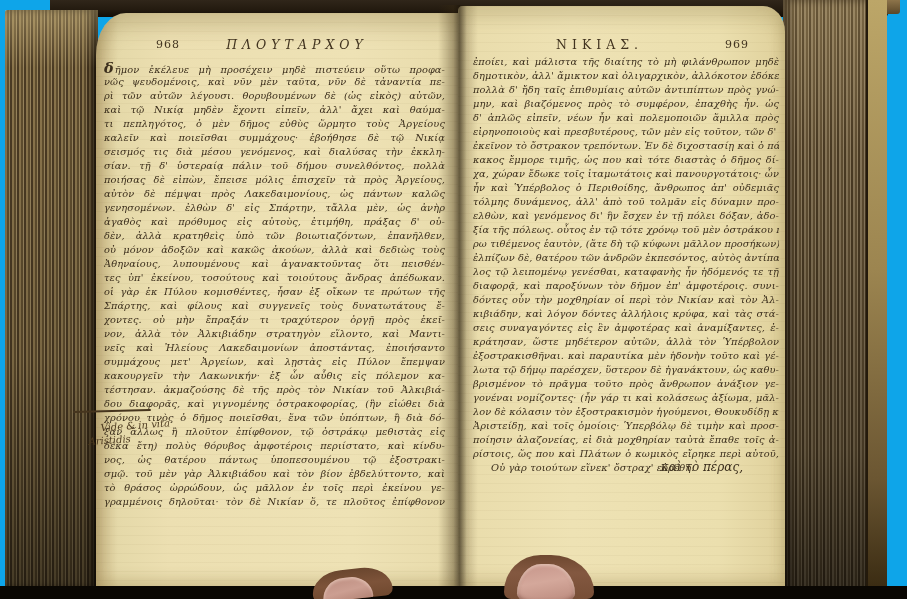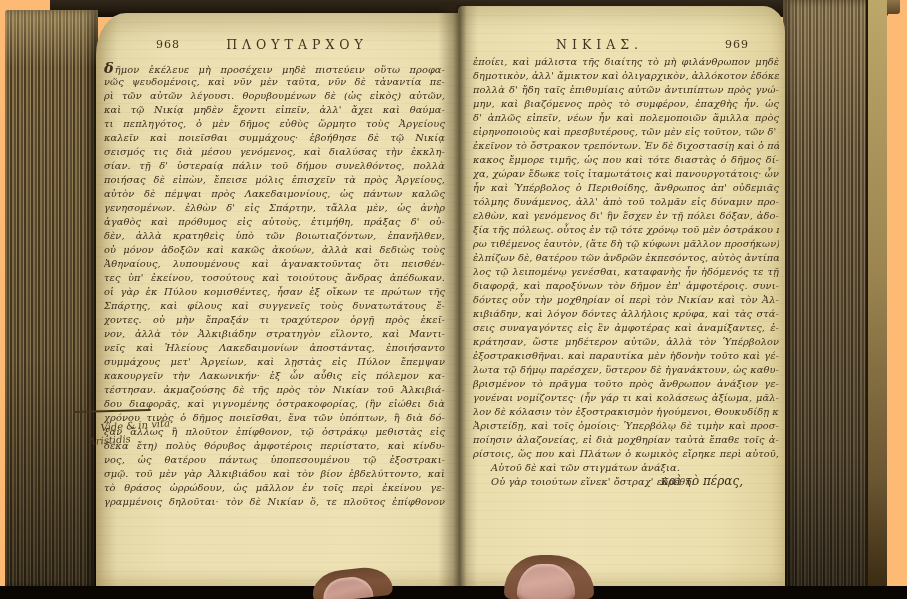--- a/index.html
+++ b/index.html
@@ -1,17 +1,17 @@
 <!DOCTYPE html>
 <html><head>
 <meta charset="utf-8">
 <style>
   * { margin:0; padding:0; box-sizing:border-box; }
   html,body { width:907px; height:599px; background:#090703; overflow:hidden; }
-  #photo { position:relative; width:907px; height:599px; background:#fdba74;
+  #photo { position:relative; width:907px; height:599px; background:#0ea5e9;
            font-family:"DejaVu Serif", serif; }
 
   
   .binding-top { position:absolute; left:50px; top:0; width:838px; height:17px;
     background:linear-gradient(180deg,#30261a 0%,#241b10 55%,#120c06 100%);
     border-radius:0 0 4px 4px; }
   .binding-top-right { position:absolute; left:820px; top:0; width:80px; height:14px;
     background:linear-gradient(180deg,#8d744a,#5a4728); border-radius:0 0 3px 3px; }
 
   .fore-edge-left { position:absolute; left:5px; top:10px; width:93px; height:580px;
@@ -63,21 +63,21 @@
     background:linear-gradient(180deg,#6a462e 0%,#7d5339 50%,#70492f 100%);
     border-radius:50% 50% 10px 10px / 100% 100% 10px 10px; }
   .thumb-left .nail { position:absolute; left:10px; top:8px; width:50px; height:26px;
     background:linear-gradient(170deg,#bd8d80 0%,#cc9f92 50%,#ad7d6e 100%);
     border-radius:50% 50% 35% 35% / 90% 90% 25% 25%;
     box-shadow:inset 0 2px 3px rgba(255,235,220,.45); }
   .page-header { position:absolute; left:0; right:0; text-align:center;
     font-size:12.5px; letter-spacing:5px; color:#41331f; }
   .page-header .pgnum { position:absolute; font-size:11px; letter-spacing:1px; }
   .header-left { top:24px; }
-  .header-left .title { display:inline-block; transform:translateX(18px); }
+  .header-left .title { display:inline-block; transform:translateX(18px);font-style:italic; }
   .header-left .pgnum { left:60px; top:1px; }
   .header-right { top:31px; }
   .header-right .title { display:inline-block; transform:translateX(-22px); }
   .header-right .pgnum { right:36px; top:1px; }
 
   .text-block { position:absolute; font-style:italic; font-size:9.8px; line-height:14px;
     color:#3b2e1c; }
   .text-left  { left:8px;  top:48px; width:341px; }
   .text-right { left:15px; top:49px; width:306px; }
   .line { height:14px; overflow:hidden; text-align:justify; text-align-last:justify;
@@ -180,21 +180,20 @@
           <div class="line">λωτα τῷ δήμῳ παρέσχεν, ὕστερον δὲ ἠγανάκτουν, ὡς καθυ-</div>
           <div class="line">βρισμένον τὸ πρᾶγμα τοῦτο πρὸς ἄνθρωπον ἀνάξιον γε-</div>
           <div class="line">γονέναι νομίζοντες· (ἦν γάρ τι καὶ κολάσεως ἀξίωμα, μᾶλ-</div>
           <div class="line">λον δὲ κόλασιν τὸν ἐξοστρακισμὸν ἡγούμενοι, Θουκυδίδῃ καὶ</div>
           <div class="line">Ἀριστείδῃ, καὶ τοῖς ὁμοίοις· Ὑπερβόλῳ δὲ τιμὴν καὶ προσ-</div>
           <div class="line">ποίησιν ἀλαζονείας, εἰ διὰ μοχθηρίαν ταὐτὰ ἔπαθε τοῖς ἀ-</div>
           <div class="line">ρίστοις, ὥς που καὶ Πλάτων ὁ κωμικὸς εἴρηκε περὶ αὐτοῦ,</div>
         </div>
       <div class="verse-block">
         <span class="catchword">καὶ τὸ πέρας,</span>
-          <div class="line">Αὑτοῦ δὲ καὶ τῶν στιγμάτων ἀνάξια.</div>
           <div class="line">Οὐ γὰρ τοιούτων εἵνεκ' ὄστραχ' εὑρέθη.</div>
         </div>
     </div>
   </div>
 
   <div class="gutter-shadow"></div>
 
   <div class="margin-rule"></div>
   <div class="margin-note">
     <div class="mn1">Vide &amp; in vita</div>

